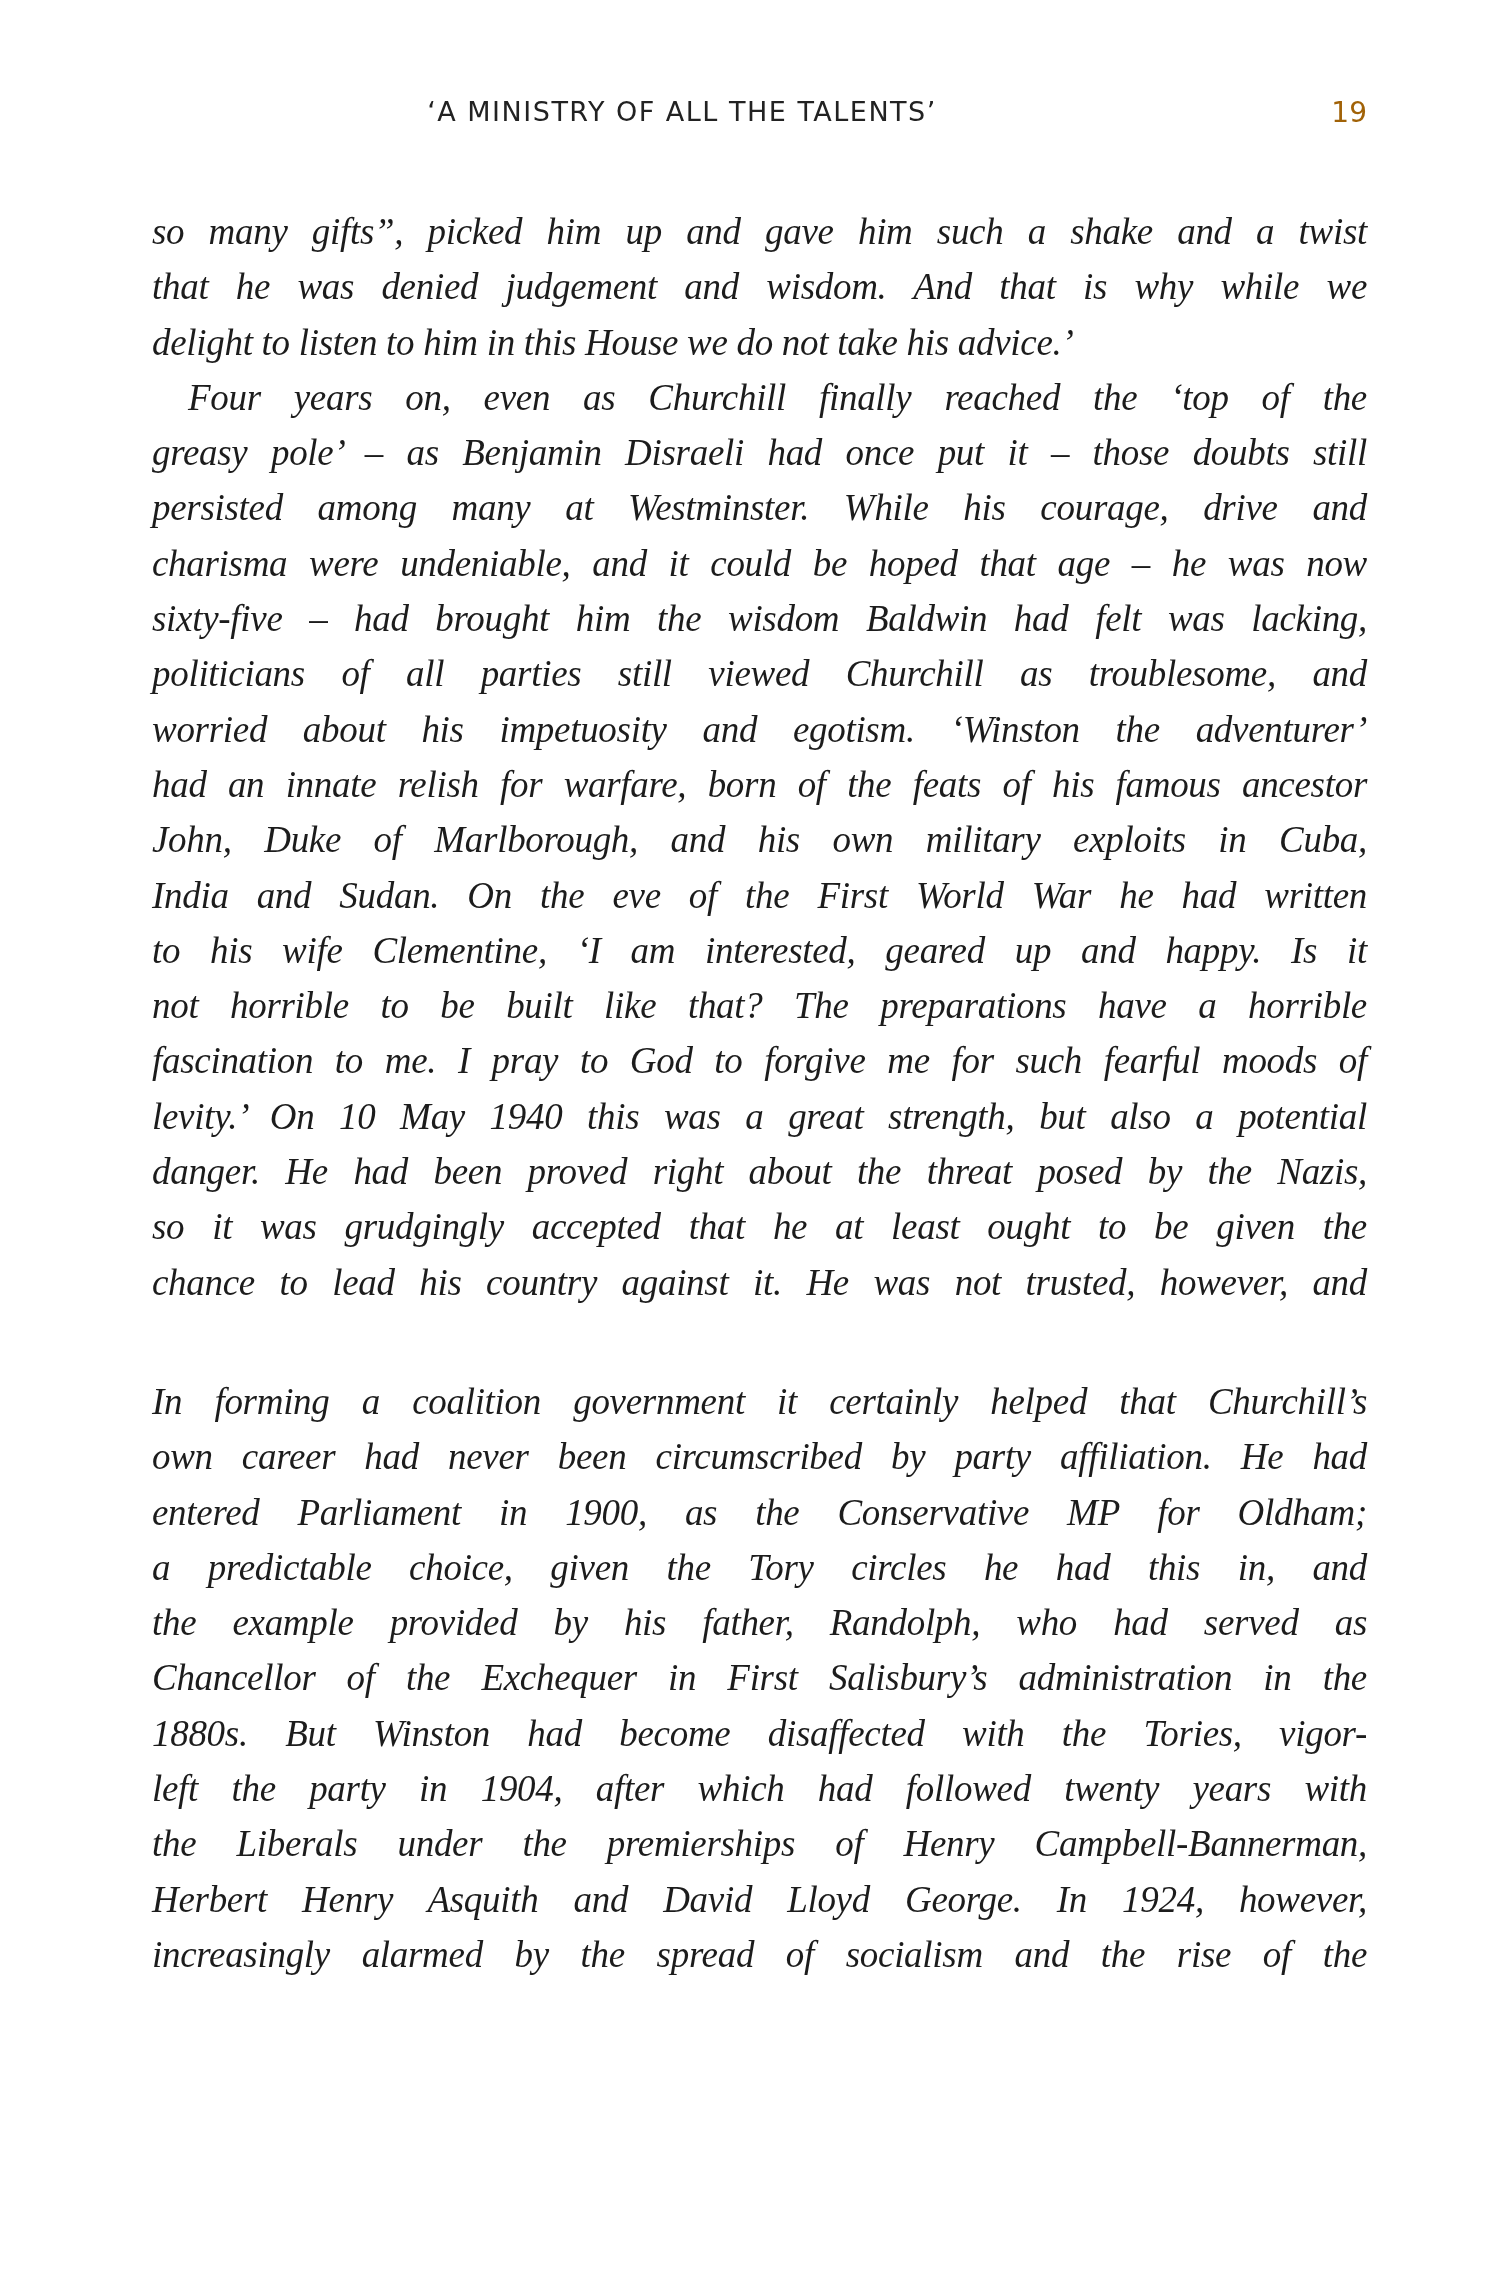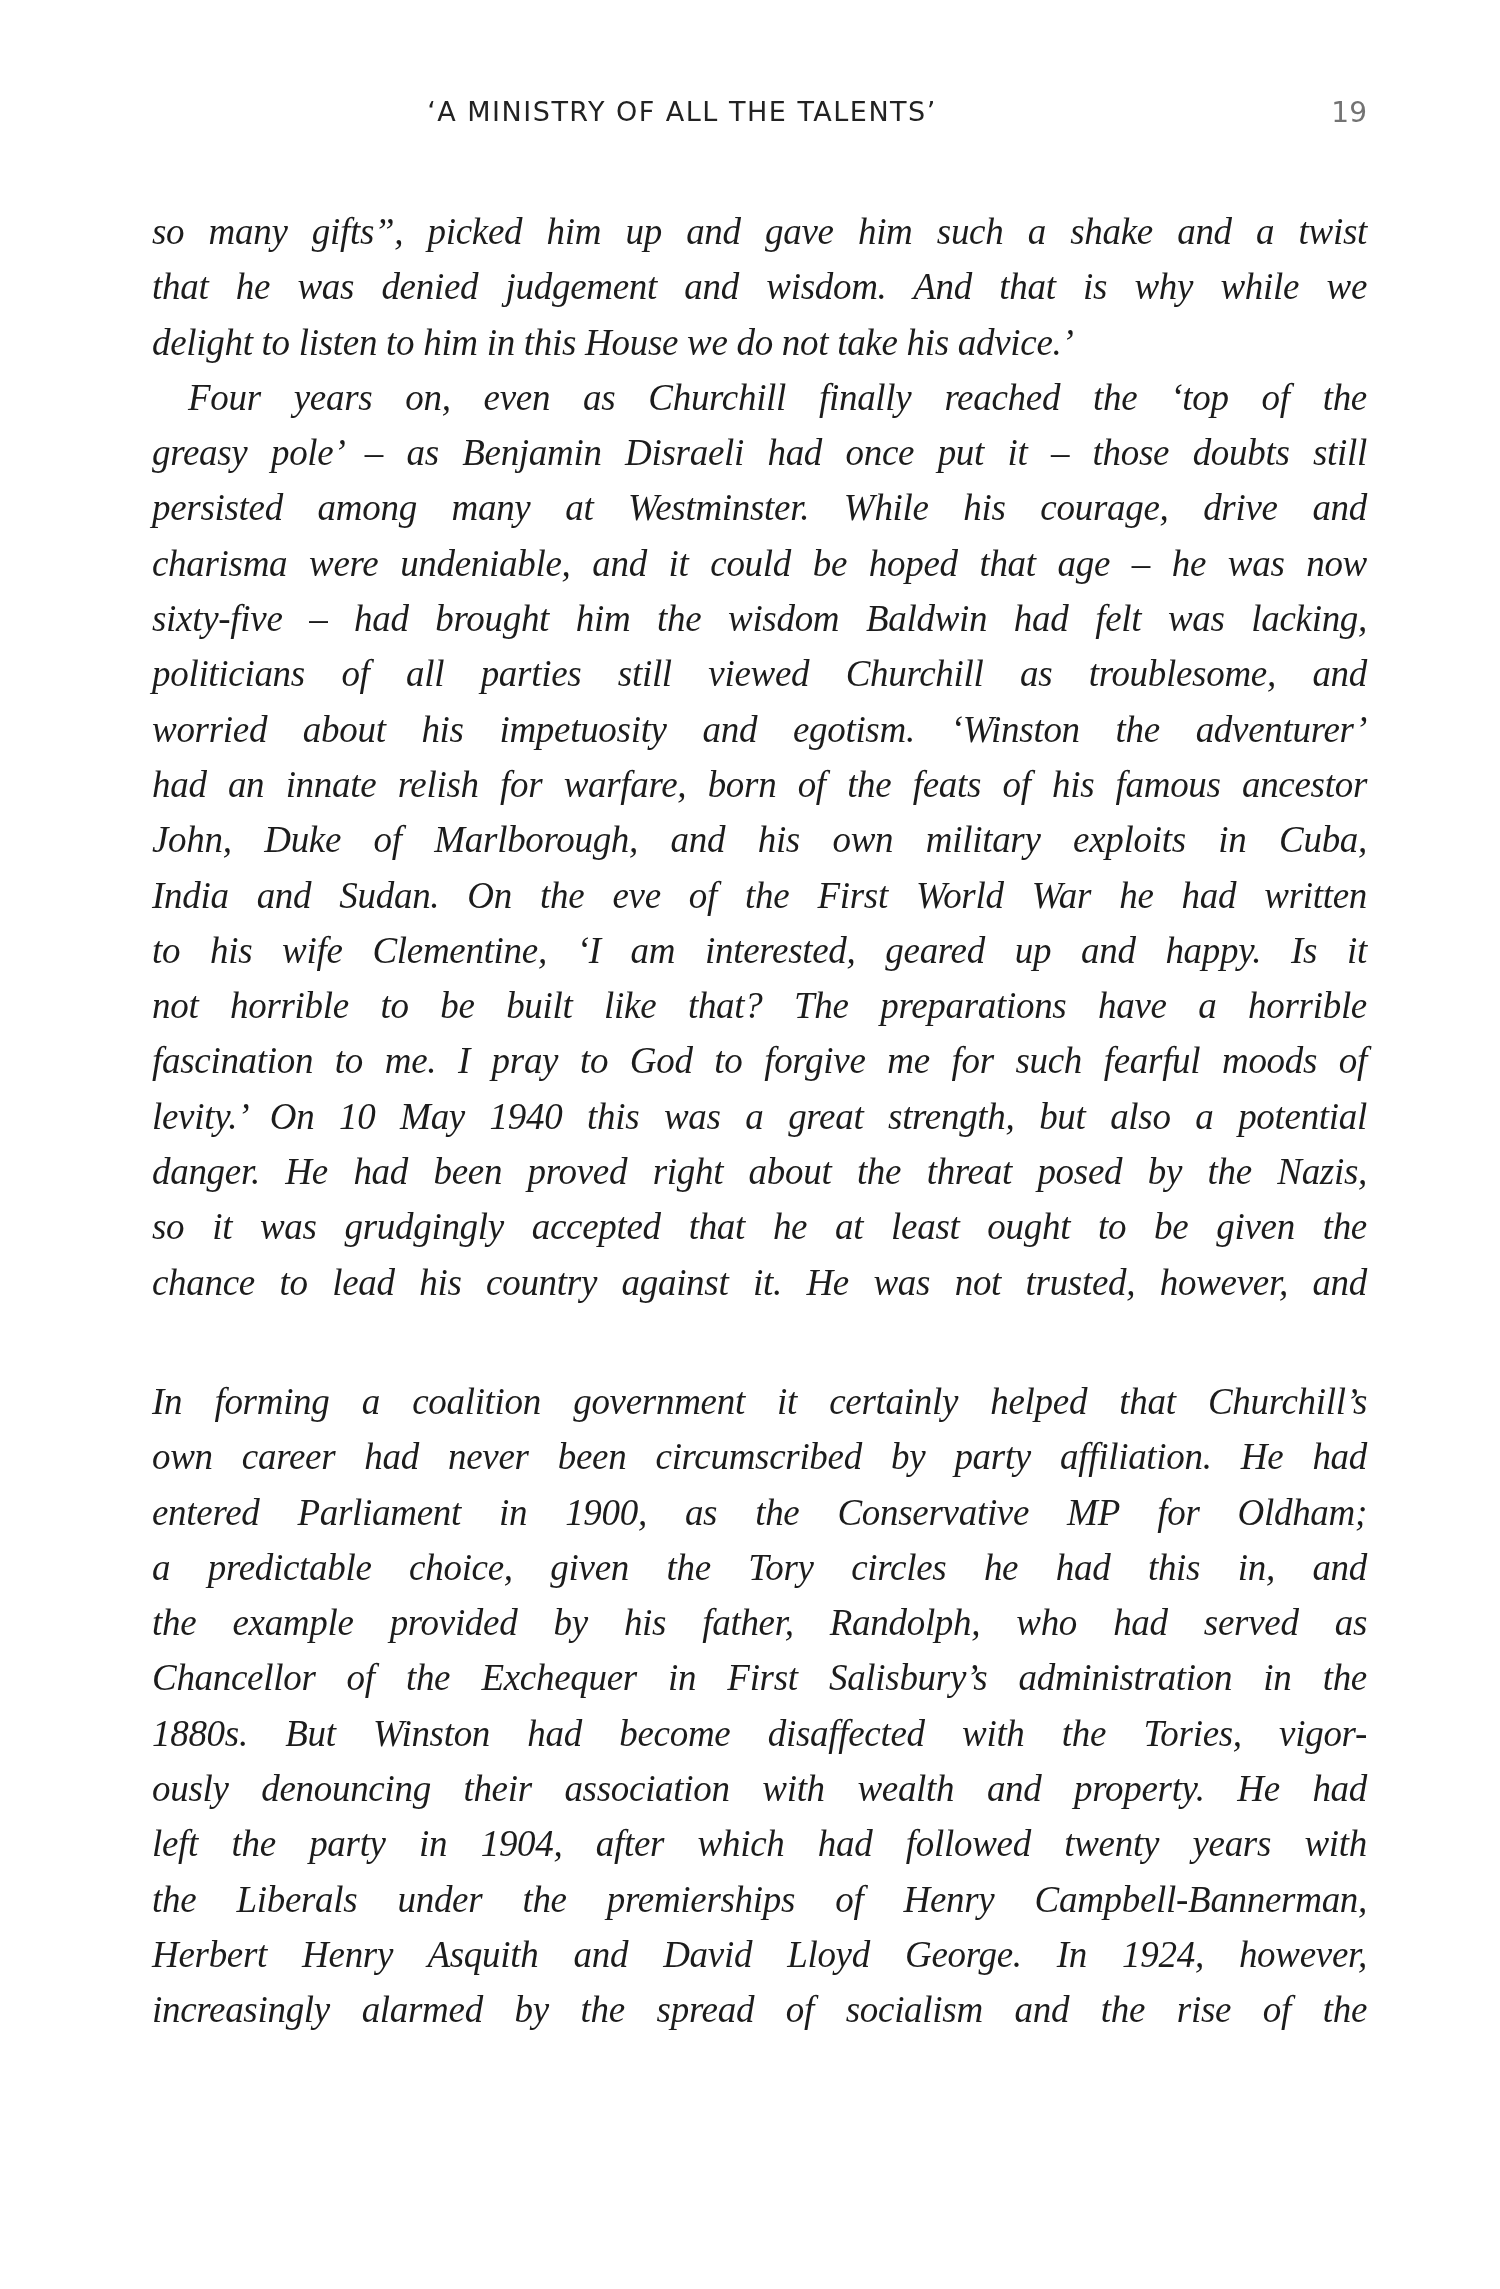--- a/index.html
+++ b/index.html
@@ -38,21 +38,21 @@
     letter-spacing: 1.5px;
     color: #222;
     top: 4px;
   }
   .page-number {
     position: absolute;
     right: 0;
     top: 4px;
     font-family: "DejaVu Sans", "Liberation Sans", sans-serif;
     font-size: 28px;
-    color: #737373;
+    color: #a16207;
   }
   .body-text {
     position: absolute;
     left: 140px;
     top: 204px;
     width: 1215px;
     font-style: italic;
   }
   .line {
     display: block;
@@ -115,21 +115,20 @@
     <div class="section-gap"></div>
 
     <div>
       <span class="line">In forming a coalition government it certainly helped that Churchill’s</span>
       <span class="line">own career had never been circumscribed by party affiliation. He had</span>
       <span class="line">entered Parliament in 1900, as the Conservative MP for Oldham;</span>
       <span class="line">a predictable choice, given the Tory circles he had this in, and</span>
       <span class="line">the example provided by his father, Randolph, who had served as</span>
       <span class="line">Chancellor of the Exchequer in First Salisbury’s administration in the</span>
       <span class="line">1880s. But Winston had become disaffected with the Tories, vigor-</span>
-      <span class="line">ously denouncing their association with wealth and property. He had</span>
       <span class="line">left the party in 1904, after which had followed twenty years with</span>
       <span class="line">the Liberals under the premierships of Henry Campbell-Bannerman,</span>
       <span class="line">Herbert Henry Asquith and David Lloyd George. In 1924, however,</span>
       <span class="line">increasingly alarmed by the spread of socialism and the rise of the</span>
     </div>
 
   </div>
 </div>
 
 </body></html>

